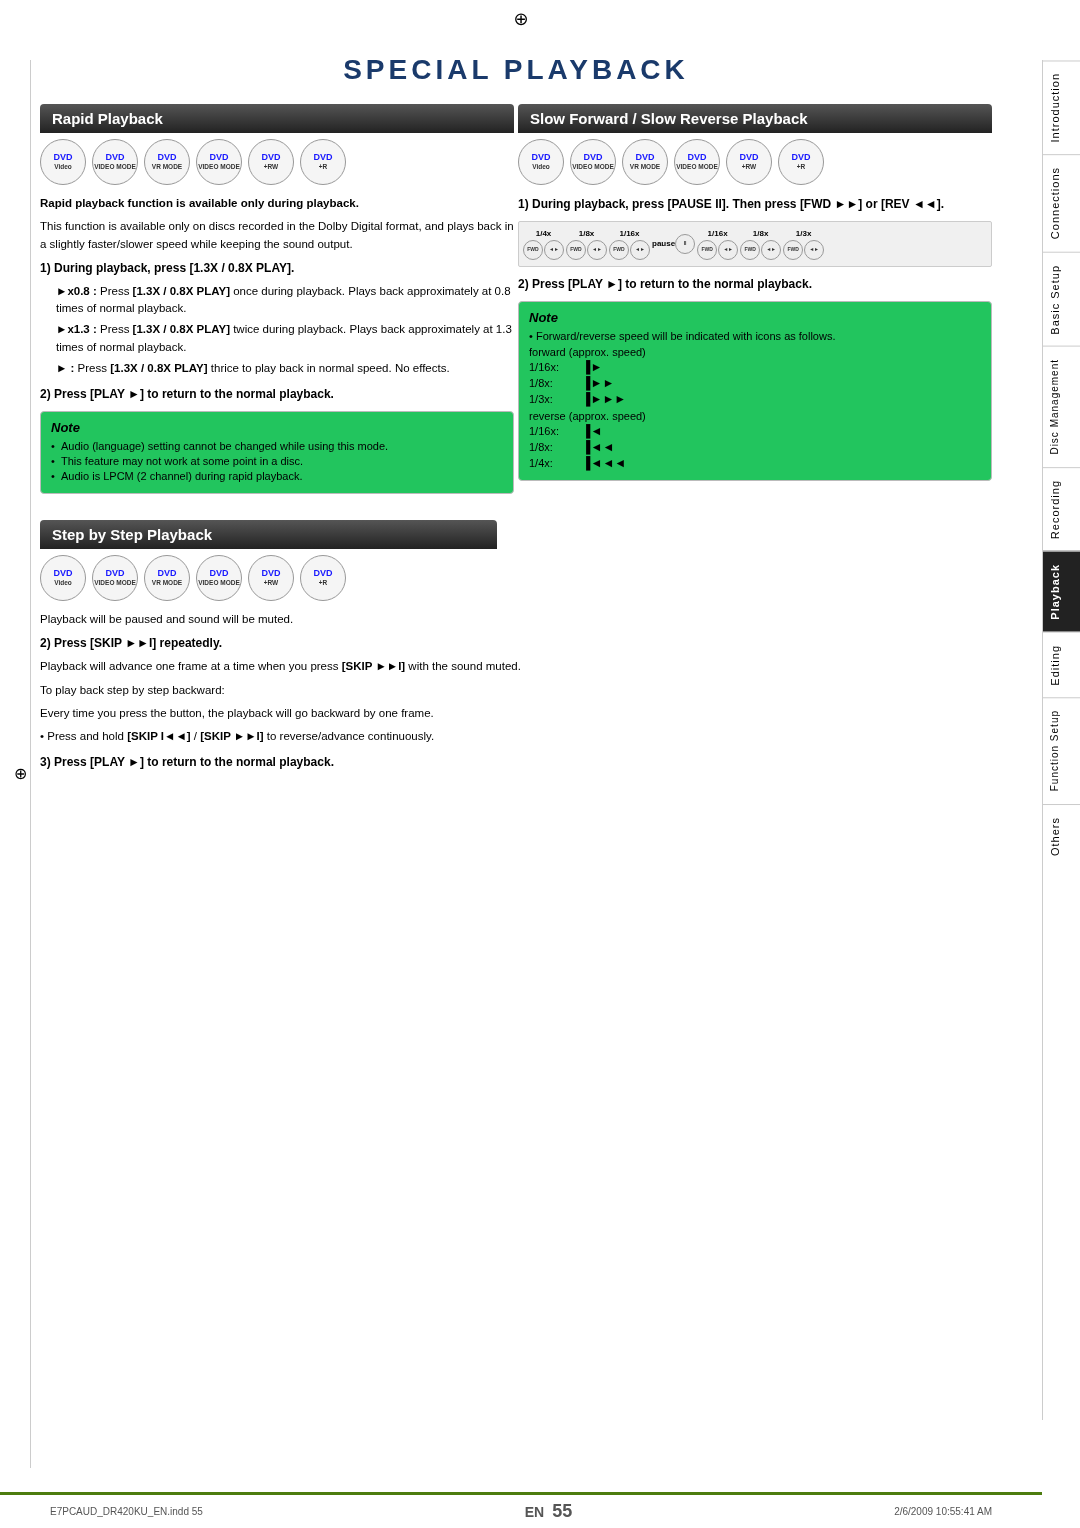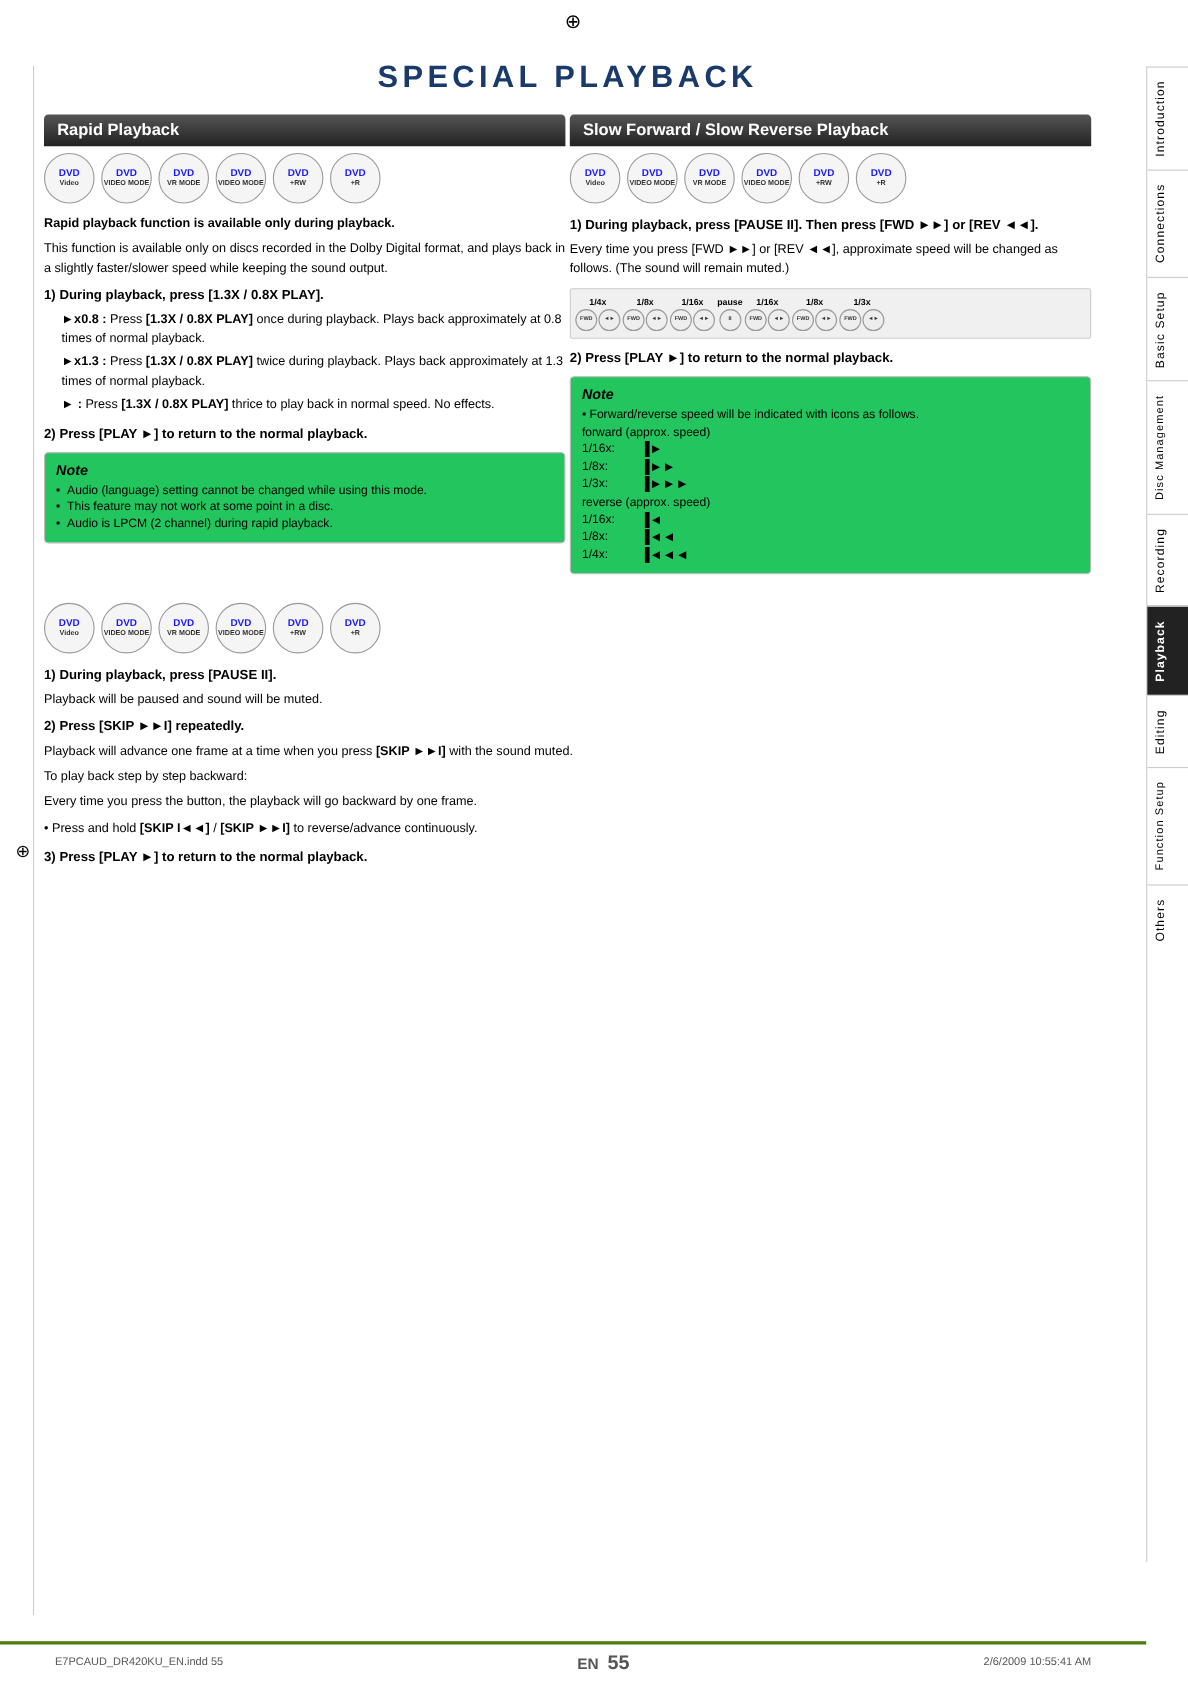--- a/index.html
+++ b/index.html
@@ -415,21 +415,20 @@
             <div class="dvd-sub">+RW</div>
           </div>
           <div class="dvd-badge">
             <div class="dvd-main">DVD</div>
             <div class="dvd-sub">+R</div>
           </div>
         </div>
 
         <div class="section-body">
           <p class="step-header">1) During playback, press <kbd>[PAUSE II]</kbd>. Then press <kbd>[FWD ►►]</kbd> or <kbd>[REV ◄◄]</kbd>.</p>
-          <p>Every time you press [FWD ►►] or [REV ◄◄], approximate speed will be changed as follows. (The sound will remain muted.)</p>
 
           <div class="speed-diagram">
             <div class="speed-block">
               <span class="speed-label">1/4x</span>
               <div class="speed-icon-row">
                 <div class="speed-mini-badge">FWD</div>
                 <div class="speed-mini-badge">◄►</div>
               </div>
             </div>
             <div class="speed-block">
@@ -439,21 +438,21 @@
                 <div class="speed-mini-badge">◄►</div>
               </div>
             </div>
             <div class="speed-block">
               <span class="speed-label">1/16x</span>
               <div class="speed-icon-row">
                 <div class="speed-mini-badge">FWD</div>
                 <div class="speed-mini-badge">◄►</div>
               </div>
             </div>
-            <div style="display:flex;flex-direction:column;align-items:center;">
+            <div style="display:flex;flex-direction:row;align-items:center;">
               <span class="speed-label">pause</span>
               <div class="speed-icon-row">
                 <div class="speed-mini-badge">II</div>
               </div>
             </div>
             <div class="speed-block">
               <span class="speed-label">1/16x</span>
               <div class="speed-icon-row">
                 <div class="speed-mini-badge">FWD</div>
                 <div class="speed-mini-badge">◄►</div>
@@ -507,20 +506,21 @@
             <span class="speed-val" style="font-size:11px;">1/4x:</span>
             <span class="arrow-icon">▐◄◄◄</span>
           </div>
         </div>
 
       </div>
     </div>
 
     <div class="bottom-section">
 
+      <div class="section-header" style="max-width:48%;">Step by Step Playback</div>
 
       <div class="dvd-icons-row">
         <div class="dvd-badge">
           <div class="dvd-main">DVD</div>
           <div class="dvd-sub">Video</div>
         </div>
         <div class="dvd-badge">
           <div class="dvd-main">DVD</div>
           <div class="dvd-sub">VIDEO MODE</div>
         </div>
@@ -536,21 +536,20 @@
           <div class="dvd-main">DVD</div>
           <div class="dvd-sub">+RW</div>
         </div>
         <div class="dvd-badge">
           <div class="dvd-main">DVD</div>
           <div class="dvd-sub">+R</div>
         </div>
       </div>
 
       <div class="section-body">
-        <p class="step-header">1) During playback, press <kbd>[PAUSE II]</kbd>.</p>
         <p>Playback will be paused and sound will be muted.</p>
 
         <p class="step-header" style="margin-top:6px;">2) Press <kbd>[SKIP ►►I]</kbd> repeatedly.</p>
         <p>Playback will advance one frame at a time when you press <kbd>[SKIP ►►I]</kbd> with the sound muted.</p>
         <p style="margin-top:4px;">To play back step by step backward:</p>
         <p>Every time you press the button, the playback will go backward by one frame.</p>
         <p style="margin-top:4px;">• Press and hold <kbd>[SKIP I◄◄]</kbd> / <kbd>[SKIP ►►I]</kbd> to reverse/advance continuously.</p>
 
         <p class="step-header" style="margin-top:8px;">3) Press <kbd>[PLAY ►]</kbd> to return to the normal playback.</p>
       </div>

